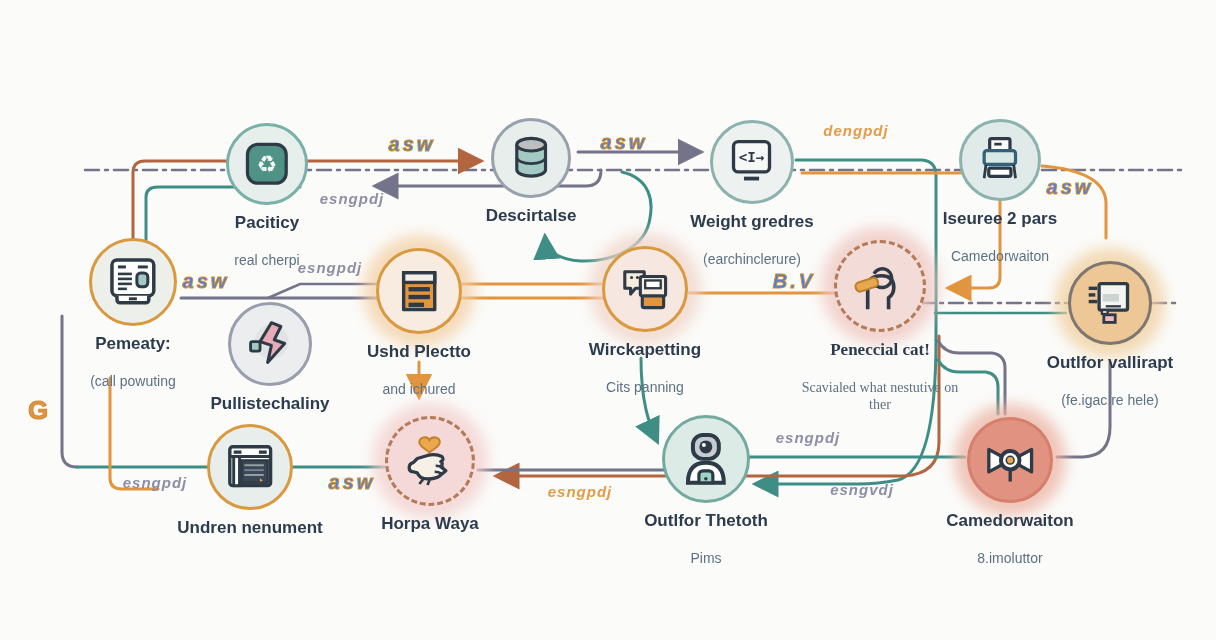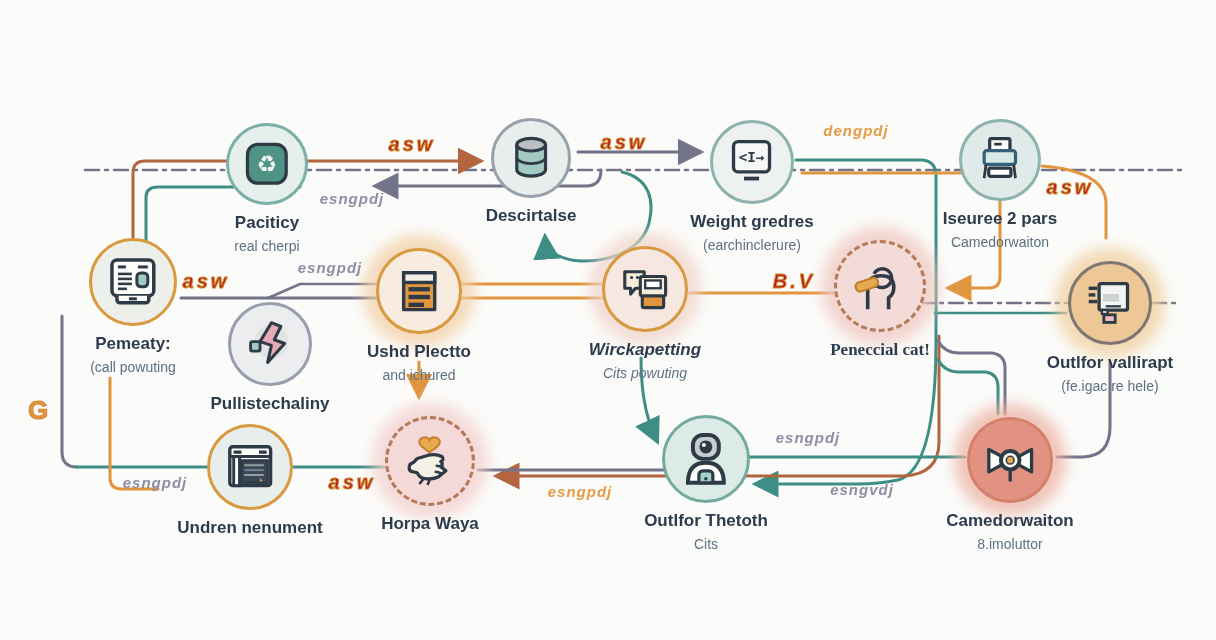--- a/index.html
+++ b/index.html
@@ -3,23 +3,23 @@
 <meta charset="utf-8">
 <style>
   html,body{margin:0;padding:0;background:#e8e8e8;font-family:"Liberation Sans",sans-serif;}
   .canvas{position:relative;width:1216px;height:640px;background:#fbfbf9;overflow:hidden;}
   #edges{position:absolute;inset:0;z-index:1;}
   .node{position:absolute;z-index:2;display:flex;flex-direction:column;align-items:center;transform:translateX(-50%);width:200px;}
   .smudge{position:absolute;border-radius:50%;filter:blur(7px);opacity:.75;z-index:-1;}
   .circle{position:relative;border-radius:50%;display:flex;align-items:center;justify-content:center;box-sizing:border-box;}
   .circle svg{width:68%;height:68%;}
   .node-label{font-weight:700;font-size:17px;color:#2c3b4d;margin-top:8px;text-align:center;line-height:1.15;}
-  .node-sub{font-size:14px;color:#5d7183;margin-top:5px;text-align:center;line-height:1.25;max-width:160px;}
+  .node-sub{font-size:14px;color:#5d7183;margin-top:19px;text-align:center;line-height:1.25;max-width:160px;}
   .elbl{position:absolute;z-index:3;transform:translate(-50%,-50%);white-space:nowrap;}
-  .s-big-orange{color:#b91c1c;font-weight:800;font-style:italic;font-size:20px;letter-spacing:3px;-webkit-text-stroke:1px #cf8a2a;text-shadow:0 1px 0 rgba(255,255,255,.6);}
+  .s-big-orange{color:#3b82f6;font-weight:800;font-style:italic;font-size:20px;letter-spacing:3px;-webkit-text-stroke:1px #cf8a2a;text-shadow:0 1px 0 rgba(255,255,255,.6);}
   .s-gray{color:#8d8da5;font-weight:600;font-style:italic;font-size:15px;letter-spacing:1px;}
   .s-orange-script{color:#e59b45;font-weight:600;font-style:italic;font-size:15px;letter-spacing:1px;}
   .s-glyph{color:#e2953f;font-weight:700;font-size:26px;-webkit-text-stroke:1px #d2852e;}
 </style>
 </head>
 <body>
 
 <div class="canvas">
   <svg id="edges" width="1216" height="640" viewBox="0 0 1216 640">
     <defs id="edge-defs">
@@ -159,50 +159,51 @@
               <rect x="12" y="9" width="32" height="10" fill="#f4efe7" stroke="#2e3b47" stroke-width="3.5"></rect>
               <line x1="17" y1="26" x2="39" y2="26" stroke="#2e3b47" stroke-width="4.5"></line>
               <line x1="17" y1="34" x2="39" y2="34" stroke="#2e3b47" stroke-width="4.5"></line>
               <line x1="17" y1="42" x2="33" y2="42" stroke="#2e3b47" stroke-width="4.5"></line>
             </svg>
           </span>
         </div>
         <div class="node-label">Ushd Plectto</div>
         <div class="node-sub">and ichured</div>
       </div>
-      <div class="node" style="left: 645px; top: 246px; font-style: italic;">
+      <div class="node" style="left: 645px; top: 246px;">
         <div class="smudge" style="width: 112px; height: 112px; left: 50%; top: -13px; transform: translateX(-50%); background: rgb(240, 212, 200);"></div>
         <div class="circle" style="width: 86px; height: 86px; background: rgb(246, 231, 225); border: 3px solid rgb(217, 153, 63);">
           <span style="display: flex; width: 100%; height: 100%; align-items: center; justify-content: center;">
             <svg viewBox="0 0 56 56">
               <path d="M7 10 h20 v17 h-9 l-5 6 v-6 h-6 z" fill="#f7ecdc" stroke="#2e3b47" stroke-width="3.2" stroke-linejoin="round"></path>
               <circle cx="14" cy="16" r="1.6" fill="#2e3b47"></circle>
               <circle cx="20" cy="16" r="1.6" fill="#2e3b47"></circle>
               <rect x="23" y="15" width="26" height="20" rx="2" fill="#f7ecdc" stroke="#2e3b47" stroke-width="3.2"></rect>
               <rect x="28" y="19" width="16" height="8" fill="#ffffff" stroke="#2e3b47" stroke-width="2.4"></rect>
               <rect x="25" y="35" width="22" height="12" rx="2" fill="#e2953f" stroke="#2e3b47" stroke-width="3.2"></rect>
             </svg>
           </span>
         </div>
         <div class="node-label">Wirckapetting</div>
-        <div class="node-sub">Cits powuting</div>
+        <div class="node-sub">Cits panning</div>
       </div>
       <div class="node" style="left: 880px; top: 240px; font-family: Liberation Serif, serif;">
         <div class="smudge" style="width: 118px; height: 118px; left: 50%; top: -13px; transform: translateX(-50%); background: rgb(239, 198, 192);"></div>
         <div class="circle" style="width: 92px; height: 92px; background: rgb(243, 219, 216); border: 3px dashed rgb(181, 122, 88);">
           <span style="display: flex; width: 100%; height: 100%; align-items: center; justify-content: center;">
             <svg viewBox="0 0 56 56">
               <path d="M16 50 V30 q0-12 13-12 q12 0 12 11 q0 7-5 10 v11" fill="none" stroke="#2e3b47" stroke-width="3.5"></path>
               <path d="M22 16 a9 9 0 1 1 2 11" fill="none" stroke="#2e3b47" stroke-width="3.2"></path>
               <path d="M24 24 l-4 5 l7 1 z" fill="#2e3b47"></path>
               <rect x="4" y="22" width="22" height="9" rx="4" fill="#e7a94f" stroke="#c07f2c" stroke-width="2" transform="rotate(-18 15 26)"></rect>
             </svg>
           </span>
         </div>
         <div class="node-label">Peneccial cat!</div>
+        <div class="node-sub">Scavialed what nestutive on ther</div>
       </div>
       <div class="node" style="left: 1110px; top: 261px;">
         <div class="smudge" style="width: 110px; height: 110px; left: 50%; top: -13px; transform: translateX(-50%); background: rgb(240, 207, 158);"></div>
         <div class="circle" style="width: 84px; height: 84px; background: rgb(237, 199, 149); border: 3px solid rgb(126, 118, 114);">
           <span style="display: flex; width: 100%; height: 100%; align-items: center; justify-content: center;">
             <svg viewBox="0 0 56 56">
               <line x1="6" y1="13" x2="15" y2="13" stroke="#2e3b47" stroke-width="3.6"></line>
               <line x1="6" y1="20" x2="13" y2="20" stroke="#2e3b47" stroke-width="3.6"></line>
               <line x1="6" y1="27" x2="15" y2="27" stroke="#2e3b47" stroke-width="3.6"></line>
               <rect x="17" y="8" width="30" height="28" rx="2" fill="#f4f4f2" stroke="#2e3b47" stroke-width="3.5"></rect>
@@ -256,21 +257,21 @@
               <rect x="15" y="4" width="26" height="24" rx="10" fill="#c7ccd3" stroke="#2e3b47" stroke-width="4"></rect>
               <circle cx="28" cy="16" r="6.5" fill="#2e3b47"></circle>
               <circle cx="26" cy="14" r="2" fill="#fdfdfc"></circle>
               <path d="M10 52 q0-20 18-20 q18 0 18 20 z" fill="#fdfdfc" stroke="#2e3b47" stroke-width="4"></path>
               <path d="M21 52 v-8 a4 4 0 0 1 4-4 h6 a4 4 0 0 1 4 4 v8 z" fill="#9fd3c6" stroke="#2e3b47" stroke-width="3.2"></path>
               <circle cx="28" cy="48" r="1.8" fill="#2e3b47"></circle>
             </svg>
           </span>
         </div>
         <div class="node-label">Outlfor Thetoth</div>
-        <div class="node-sub">Cits</div>
+        <div class="node-sub">Pims</div>
       </div>
       <div class="node" style="left: 1010px; top: 417px;">
         <div class="smudge" style="width: 112px; height: 112px; left: 50%; top: -13px; transform: translateX(-50%); background: rgb(236, 179, 164);"></div>
         <div class="circle" style="width: 86px; height: 86px; background: rgb(226, 146, 128); border: 3px solid rgb(213, 128, 108);">
           <span style="display: flex; width: 100%; height: 100%; align-items: center; justify-content: center;">
             <svg viewBox="0 0 56 56">
               <path d="M6 17 L19 24 V33 L6 40 Z" fill="#fdfdfc" stroke="#2e3b47" stroke-width="3.4" stroke-linejoin="round"></path>
               <path d="M50 17 L37 24 V33 L50 40 Z" fill="#fdfdfc" stroke="#2e3b47" stroke-width="3.4" stroke-linejoin="round"></path>
               <circle cx="28" cy="28" r="9.5" fill="#fdfdfc" stroke="#2e3b47" stroke-width="4"></circle>
               <circle cx="28" cy="28" r="4" fill="#e8a94f" stroke="#2e3b47" stroke-width="1.6"></circle>

